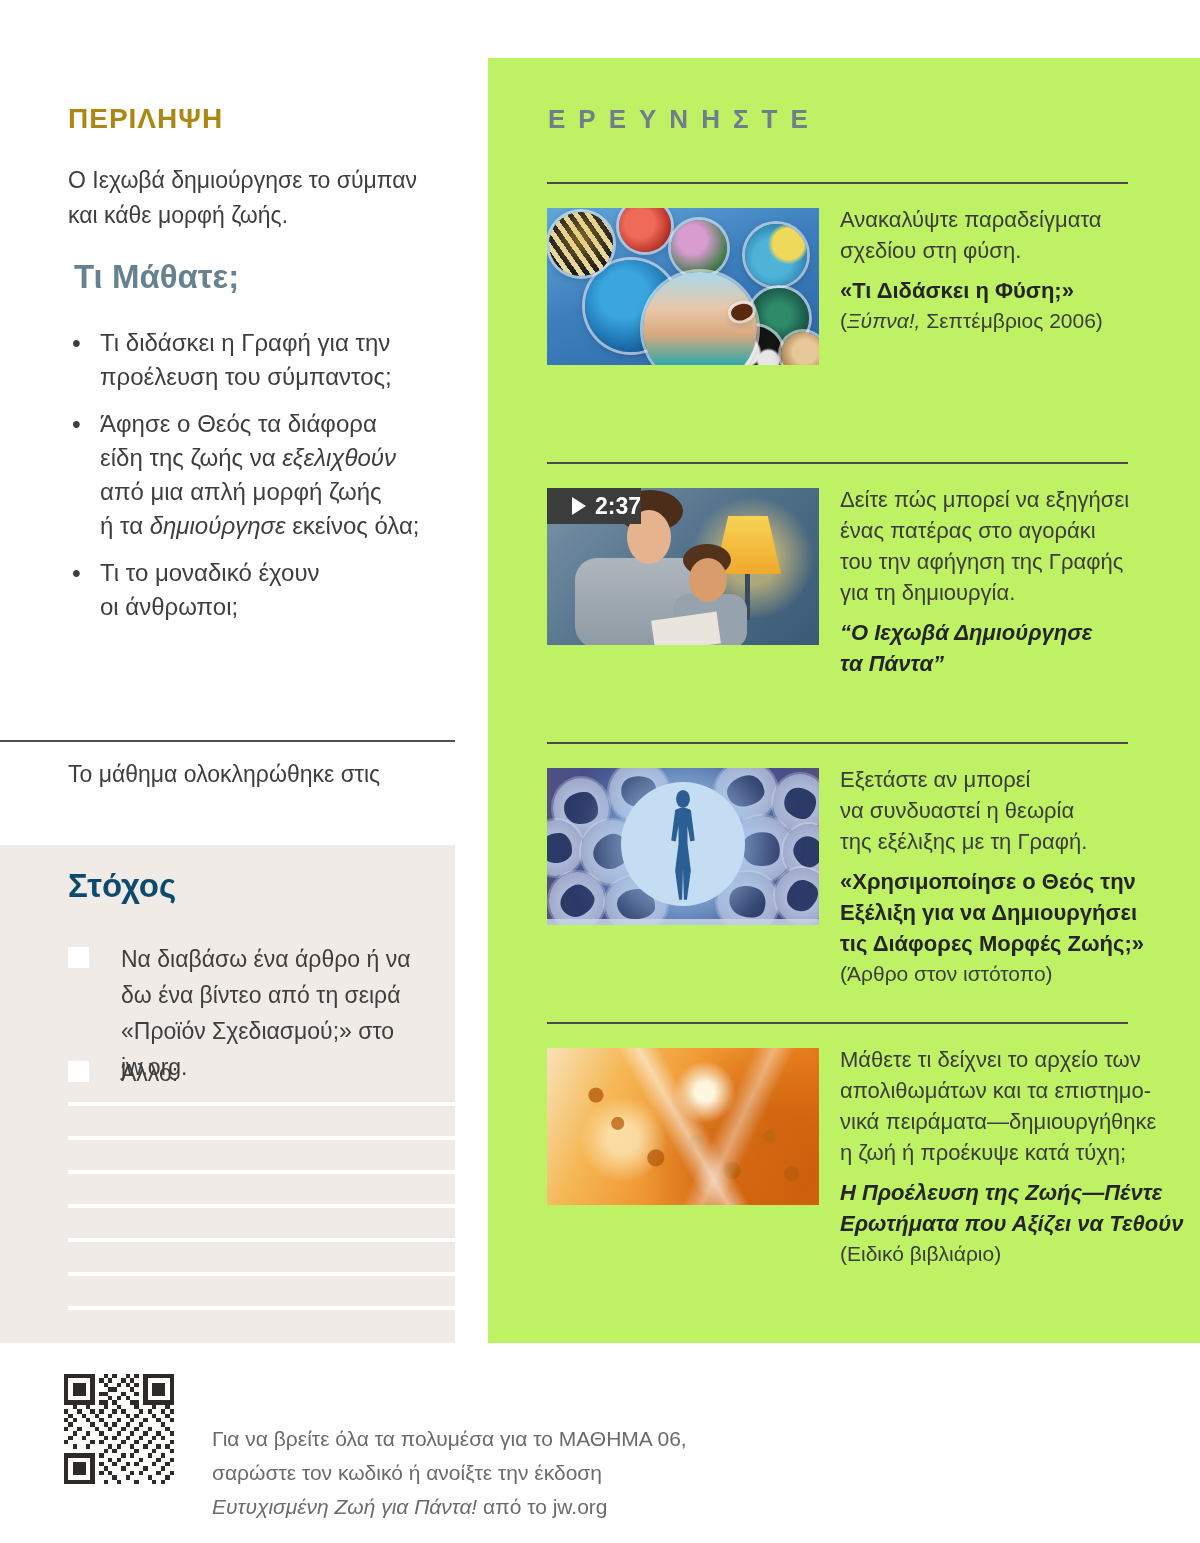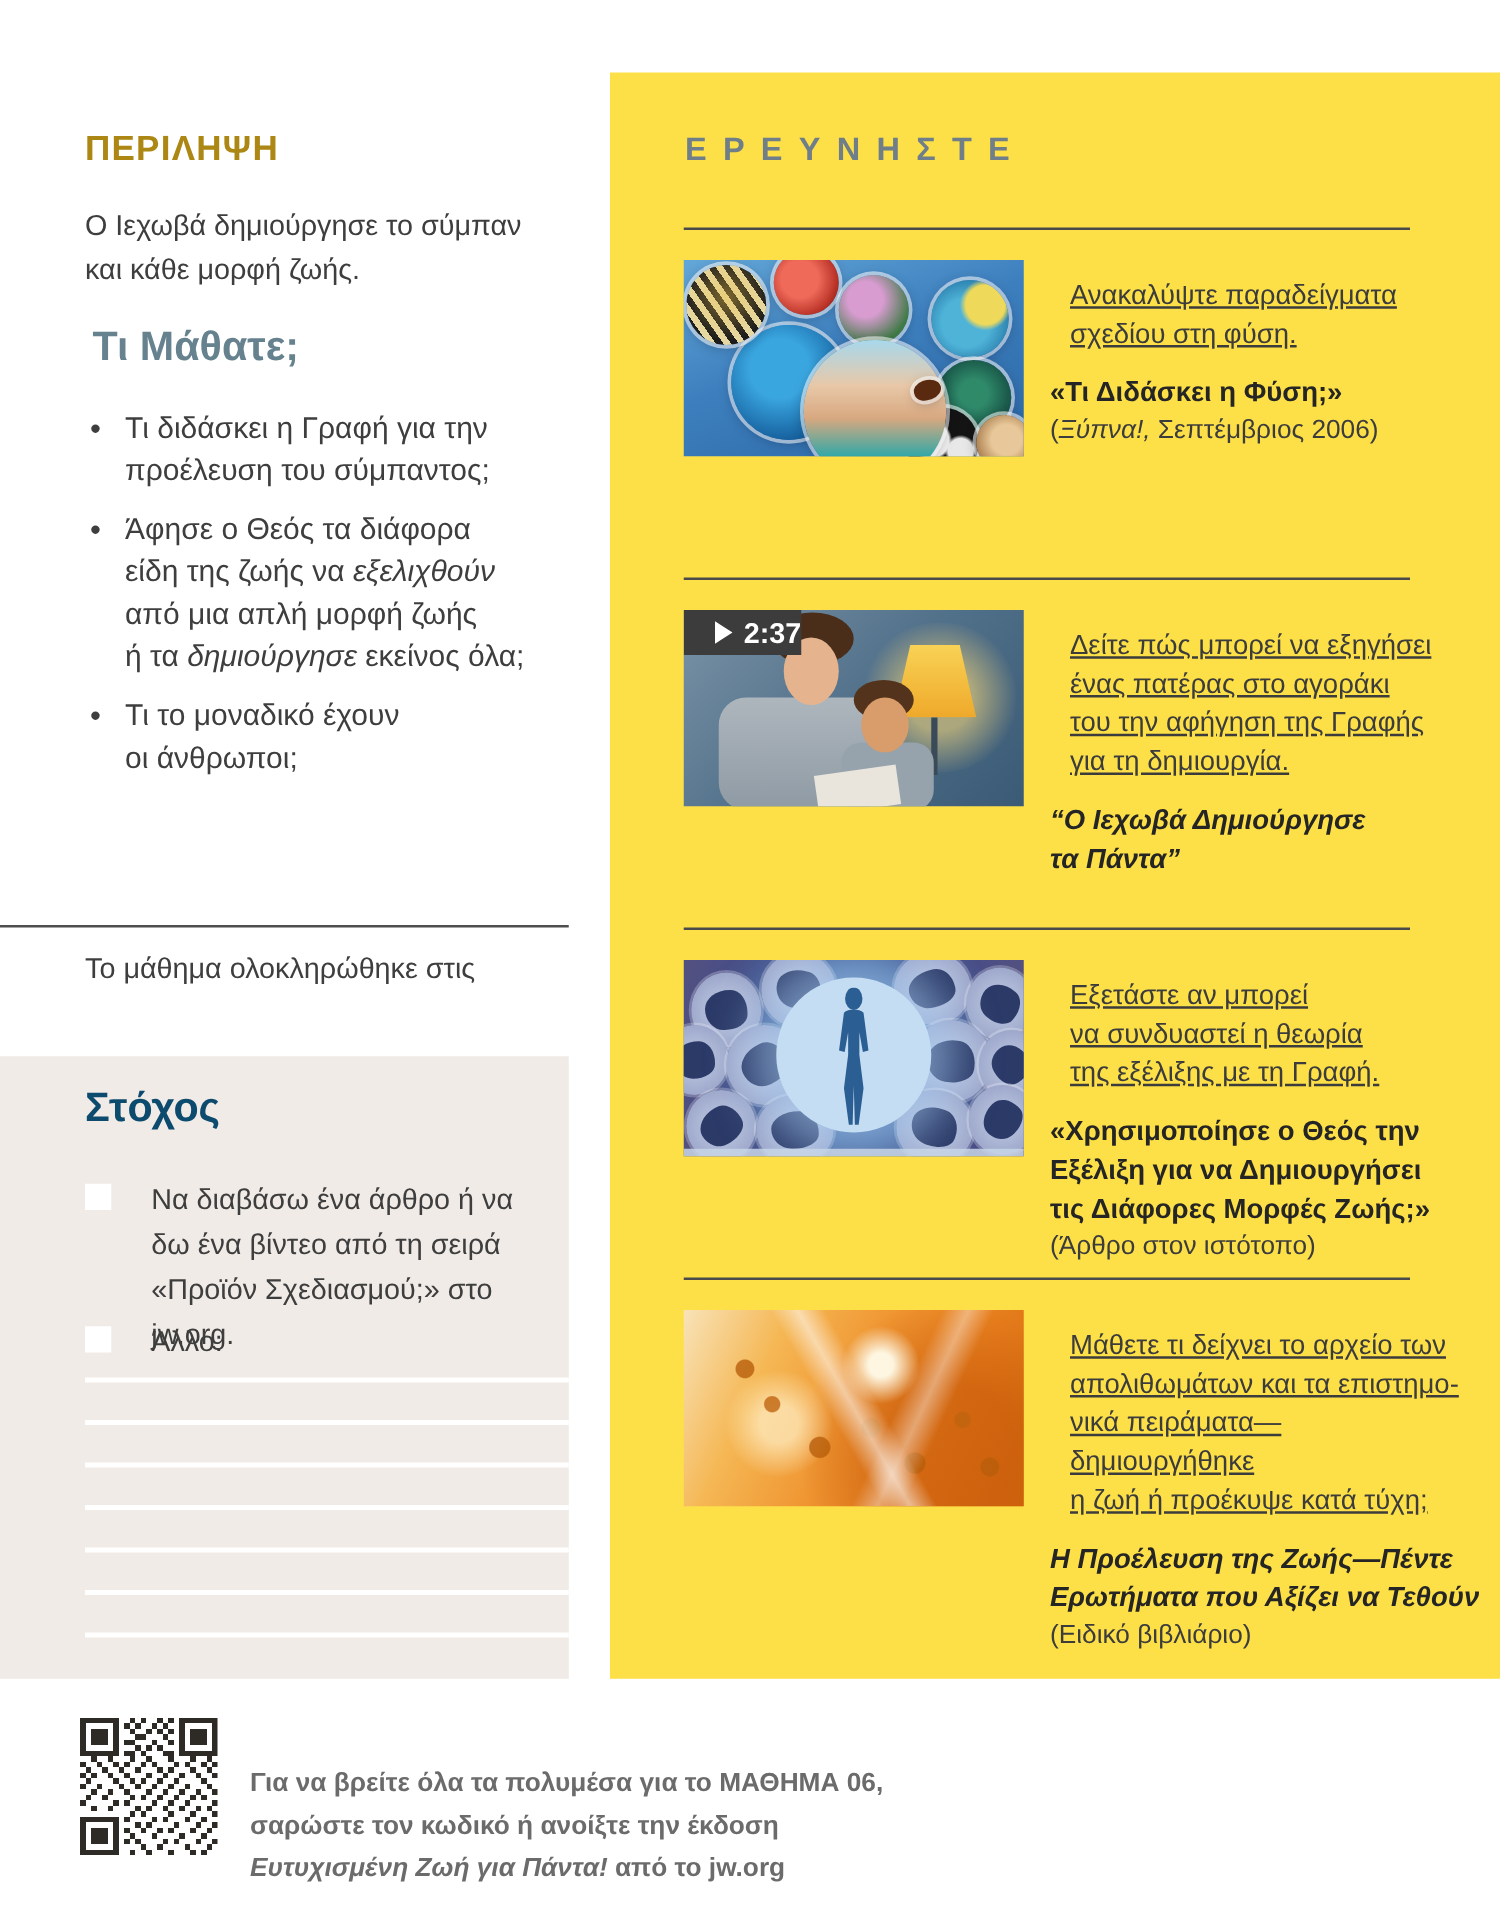--- a/index.html
+++ b/index.html
@@ -25,28 +25,28 @@
   .goal-box{position:absolute;left:0;top:845px;width:455px;height:498px;background:#F0EBE6;}
   .goal-heading{position:absolute;left:68px;top:22px;font-size:33px;font-weight:bold;
         color:#0c4a6e;margin:0;}
   .opt{position:absolute;left:68px;display:flex;align-items:flex-start;}
   .opt1{top:96px;} .opt2{top:210px;}
   .checkbox{width:21px;height:21px;background:#fff;flex:0 0 21px;margin-top:6px;}
   .opt-text{margin:0 0 0 32px;font-size:23px;line-height:36px;}
   .write-line{position:absolute;left:68px;width:387px;height:4px;background:#fff;}
 
   
-  .explore{position:absolute;left:488px;top:58px;width:712px;height:1285px;background:#fde047;}
+  .explore{position:absolute;left:488px;top:58px;width:712px;height:1285px;background:#bef264;}
   .explore-heading{position:absolute;left:60px;top:46px;font-size:26px;font-weight:bold;
         letter-spacing:13px;color:#6F7E89;margin:0;}
   .x-item{position:absolute;left:0;width:712px;}
   .x-rule{position:absolute;left:59px;top:0;width:581px;height:2px;background:#4A4A4A;}
   .thumb{position:absolute;left:59px;top:26px;width:272px;height:157px;overflow:hidden;}
   .x-text{position:absolute;left:352px;top:22px;width:345px;}
-  .desc{margin:16px;font-size:22px;line-height:31px;color:#3C3C3C;text-decoration:underline;}
+  .desc{margin:0;font-size:22px;line-height:31px;color:#3C3C3C;}
   .x-title{margin:9px 0 0 0;font-size:22px;line-height:31px;font-weight:bold;color:#252525;}
   .meta{margin:0;font-size:21px;line-height:30px;color:#3C3C3C;}
 
   .art{position:absolute;border-radius:50%;}
   
   .t1{background:linear-gradient(160deg,#63A7D8 0%,#3D7FBE 45%,#2B66A4 100%);}
   .t1 .art{box-shadow:0 0 0 3px rgba(255,255,255,.55),0 2px 10px rgba(0,0,30,.3);}
   .c-zebra{left:2px;top:4px;width:64px;height:64px;
       background:radial-gradient(circle at 50% 40%,rgba(235,190,70,.45),rgba(0,0,0,0) 70%),
       repeating-linear-gradient(55deg,#1C1C1C 0 5px,#E6D8A2 5px 10px);}
@@ -120,22 +120,22 @@
       radial-gradient(circle at 55% 60%,#C87018 0 7px,rgba(0,0,0,0) 8px),
       radial-gradient(circle at 68% 78%,#B85E0C 0 8px,rgba(0,0,0,0) 9px),
       radial-gradient(circle at 82% 56%,#C06410 0 6px,rgba(0,0,0,0) 7px),
       radial-gradient(circle at 90% 80%,#B85E0C 0 7px,rgba(0,0,0,0) 8px);opacity:.8;}
   .t4::after{content:"";position:absolute;inset:0;background:
       linear-gradient(60deg,rgba(255,255,255,0) 44%,rgba(255,255,255,.55) 50%,rgba(255,255,255,0) 56%),
       linear-gradient(115deg,rgba(255,255,255,0) 60%,rgba(255,255,255,.4) 66%,rgba(255,255,255,0) 72%);}
 
   
   .qr{position:absolute;left:64px;top:1374px;width:110px;height:110px;}
-  .qr-caption{position:absolute;left:196px;top:1406px;font-size:21px;font-weight:bold;
-      line-height:34px;color:#6B6B6B;margin:4px;}
+  .qr-caption{position:absolute;left:196px;top:1406px;font-size:21px;font-weight:normal;
+      line-height:34px;color:#6B6B6B;margin:16px;}
 </style>
 </head>
 <body>
 
 <div class="page">
 
   <h2 class="summary-heading">ΠΕΡΙΛΗΨΗ</h2>
 
   <p class="intro">
     <span class="ln">Ο Ιεχωβά δημιούργησε το σύμπαν</span>

